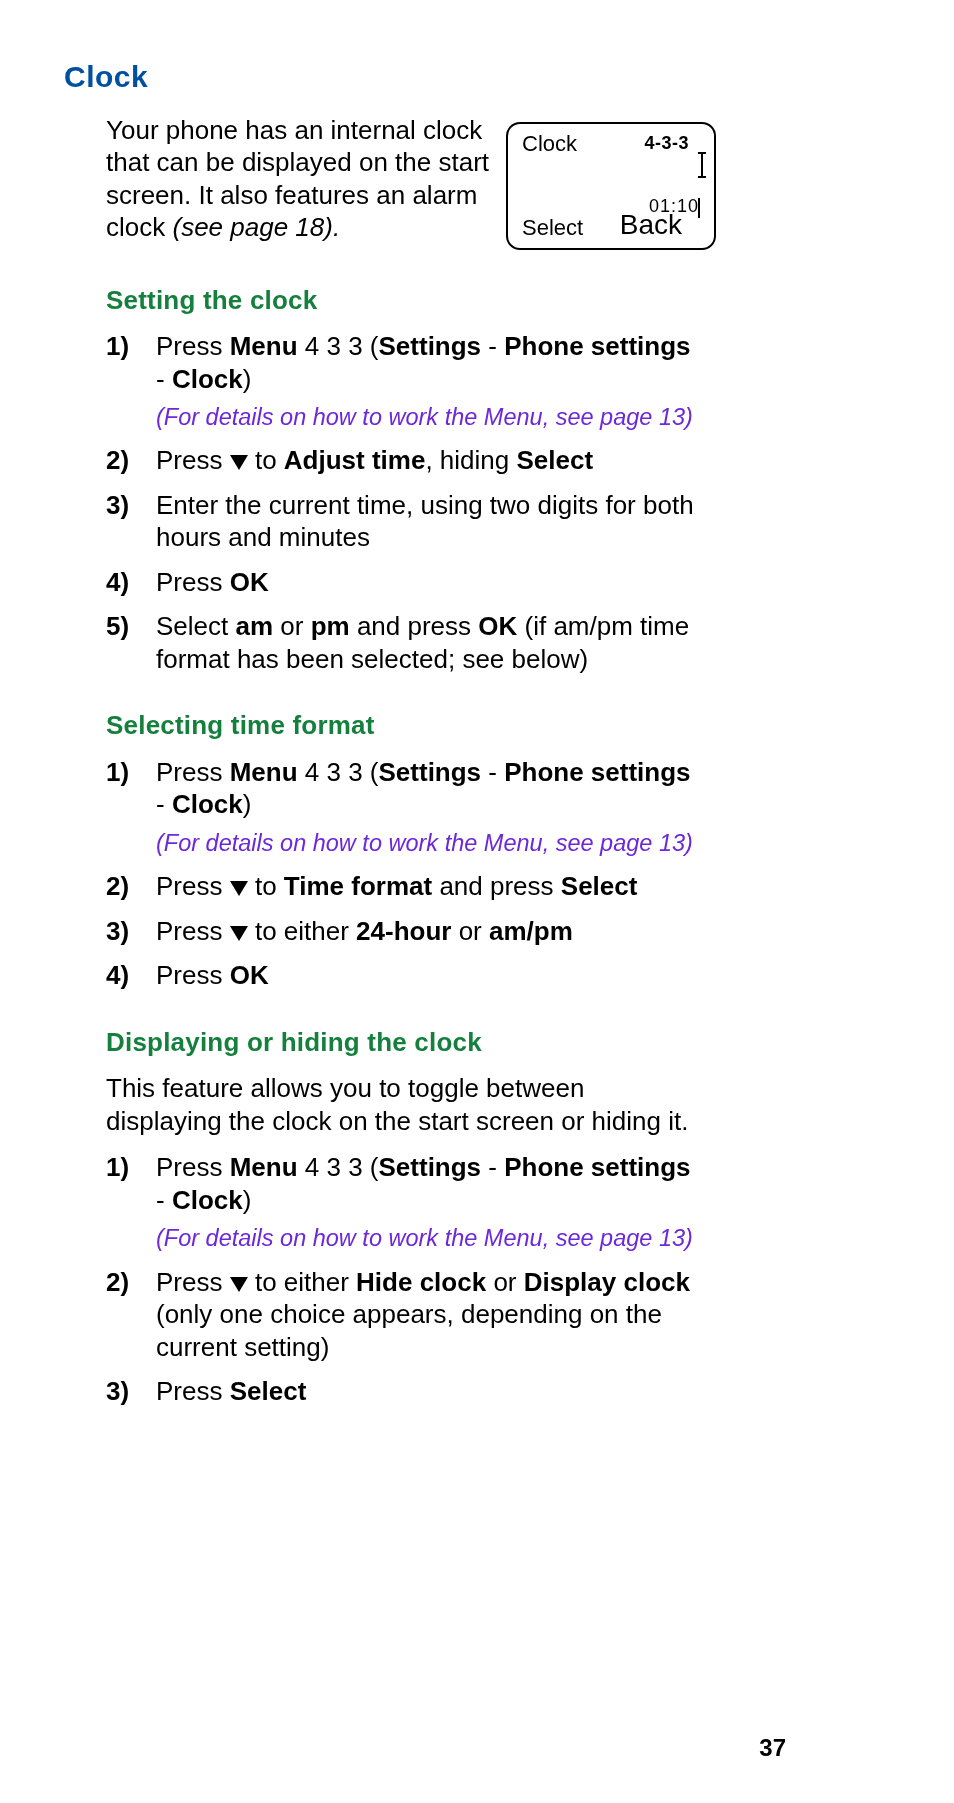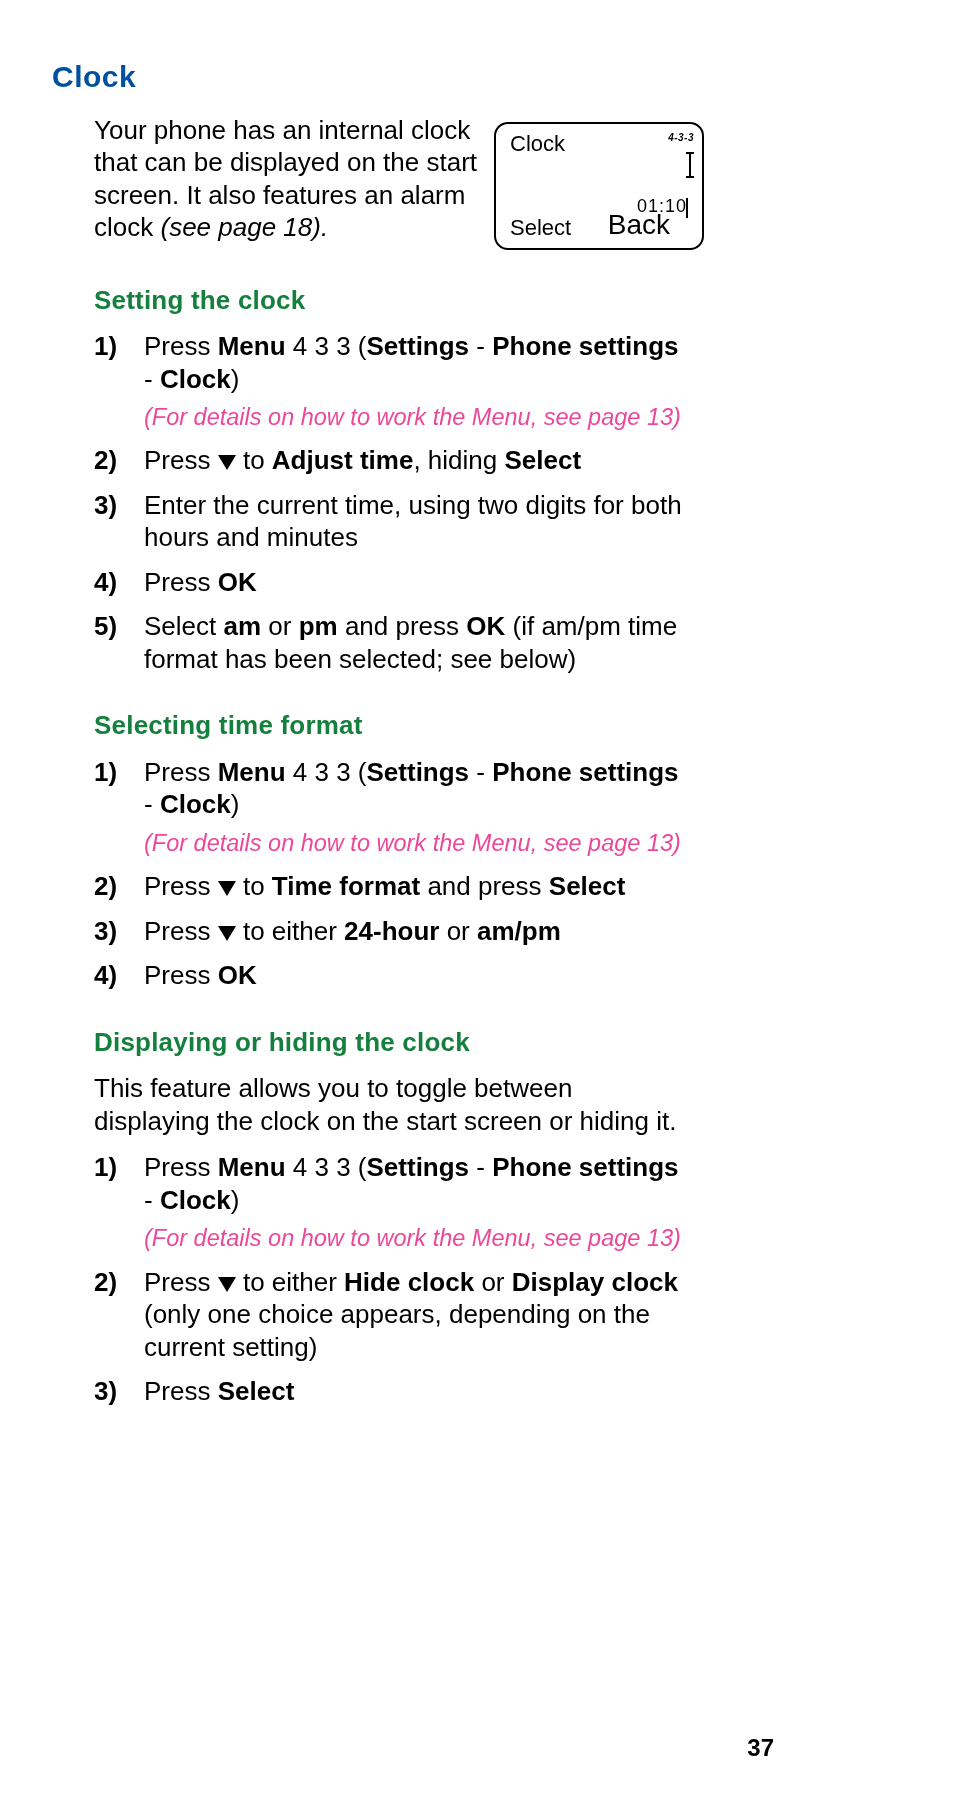--- a/index.html
+++ b/index.html
@@ -11,20 +11,21 @@
     width: 954px;
   }
   .page {
     position: relative;
     width: 774px;
     min-height: 1803px;
     padding: 50px 90px 60px 52px;
     box-sizing: border-box;
     font-size: 26px;
     line-height: 1.25;
+    margin-left: 12px;
   }
   .h1 {
     font-weight: 800;
     font-size: 30px;
     color: #0050a2;
     margin: 8px 0 18px 0;
     letter-spacing: 0.5px;
   }
   .intro-block {
     position: relative;
@@ -58,21 +59,21 @@
   }
   ol.steps > li > .num {
     position: absolute;
     left: 0;
     top: 0;
     font-weight: 800;
   }
   .step-note {
     font-style: italic;
     font-size: 23.5px;
-    color: #ec4899;
+    color: #6d28d9;
     margin-top: 8px;
     margin-left: 0;
   }
   .down-icon {
     display: inline-block;
     width: 0; height: 0;
     border-left: 9px solid transparent;
     border-right: 9px solid transparent;
     border-top: 15px solid #000;
     vertical-align: -1px;
@@ -90,25 +91,24 @@
   }
   .dev-title {
     position: absolute;
     top: 6px; left: 14px;
     font-size: 22px;
     font-weight: 400;
     color:#000;
   }
   .dev-code {
     position: absolute;
-    top: 8px; right: 8px;
-    font-size: 10px;
+    top: 8px; right: 25px;
+    font-size: 18px;
     font-weight: 700;
     letter-spacing: 0.5px;
-    font-style: italic;
   }
   .dev-scroll {
     position: absolute;
     right: 10px;
     top: 28px;
     width: 4px;
     height: 26px;
   }
   .dev-scroll .bar {
     width: 2px;

